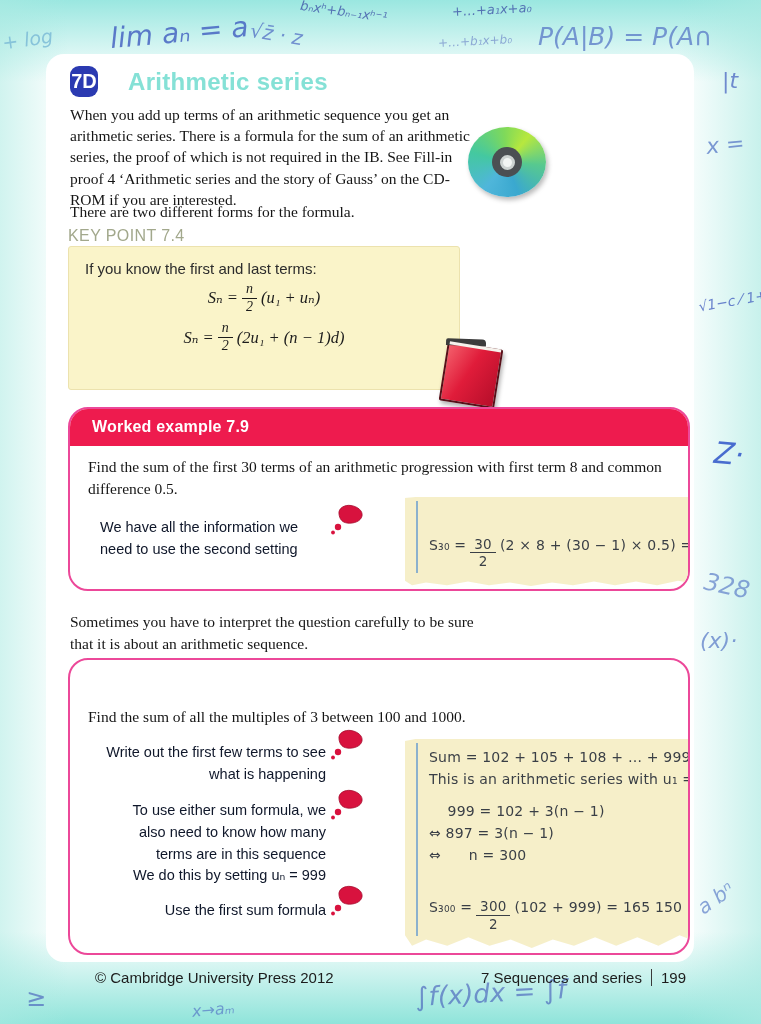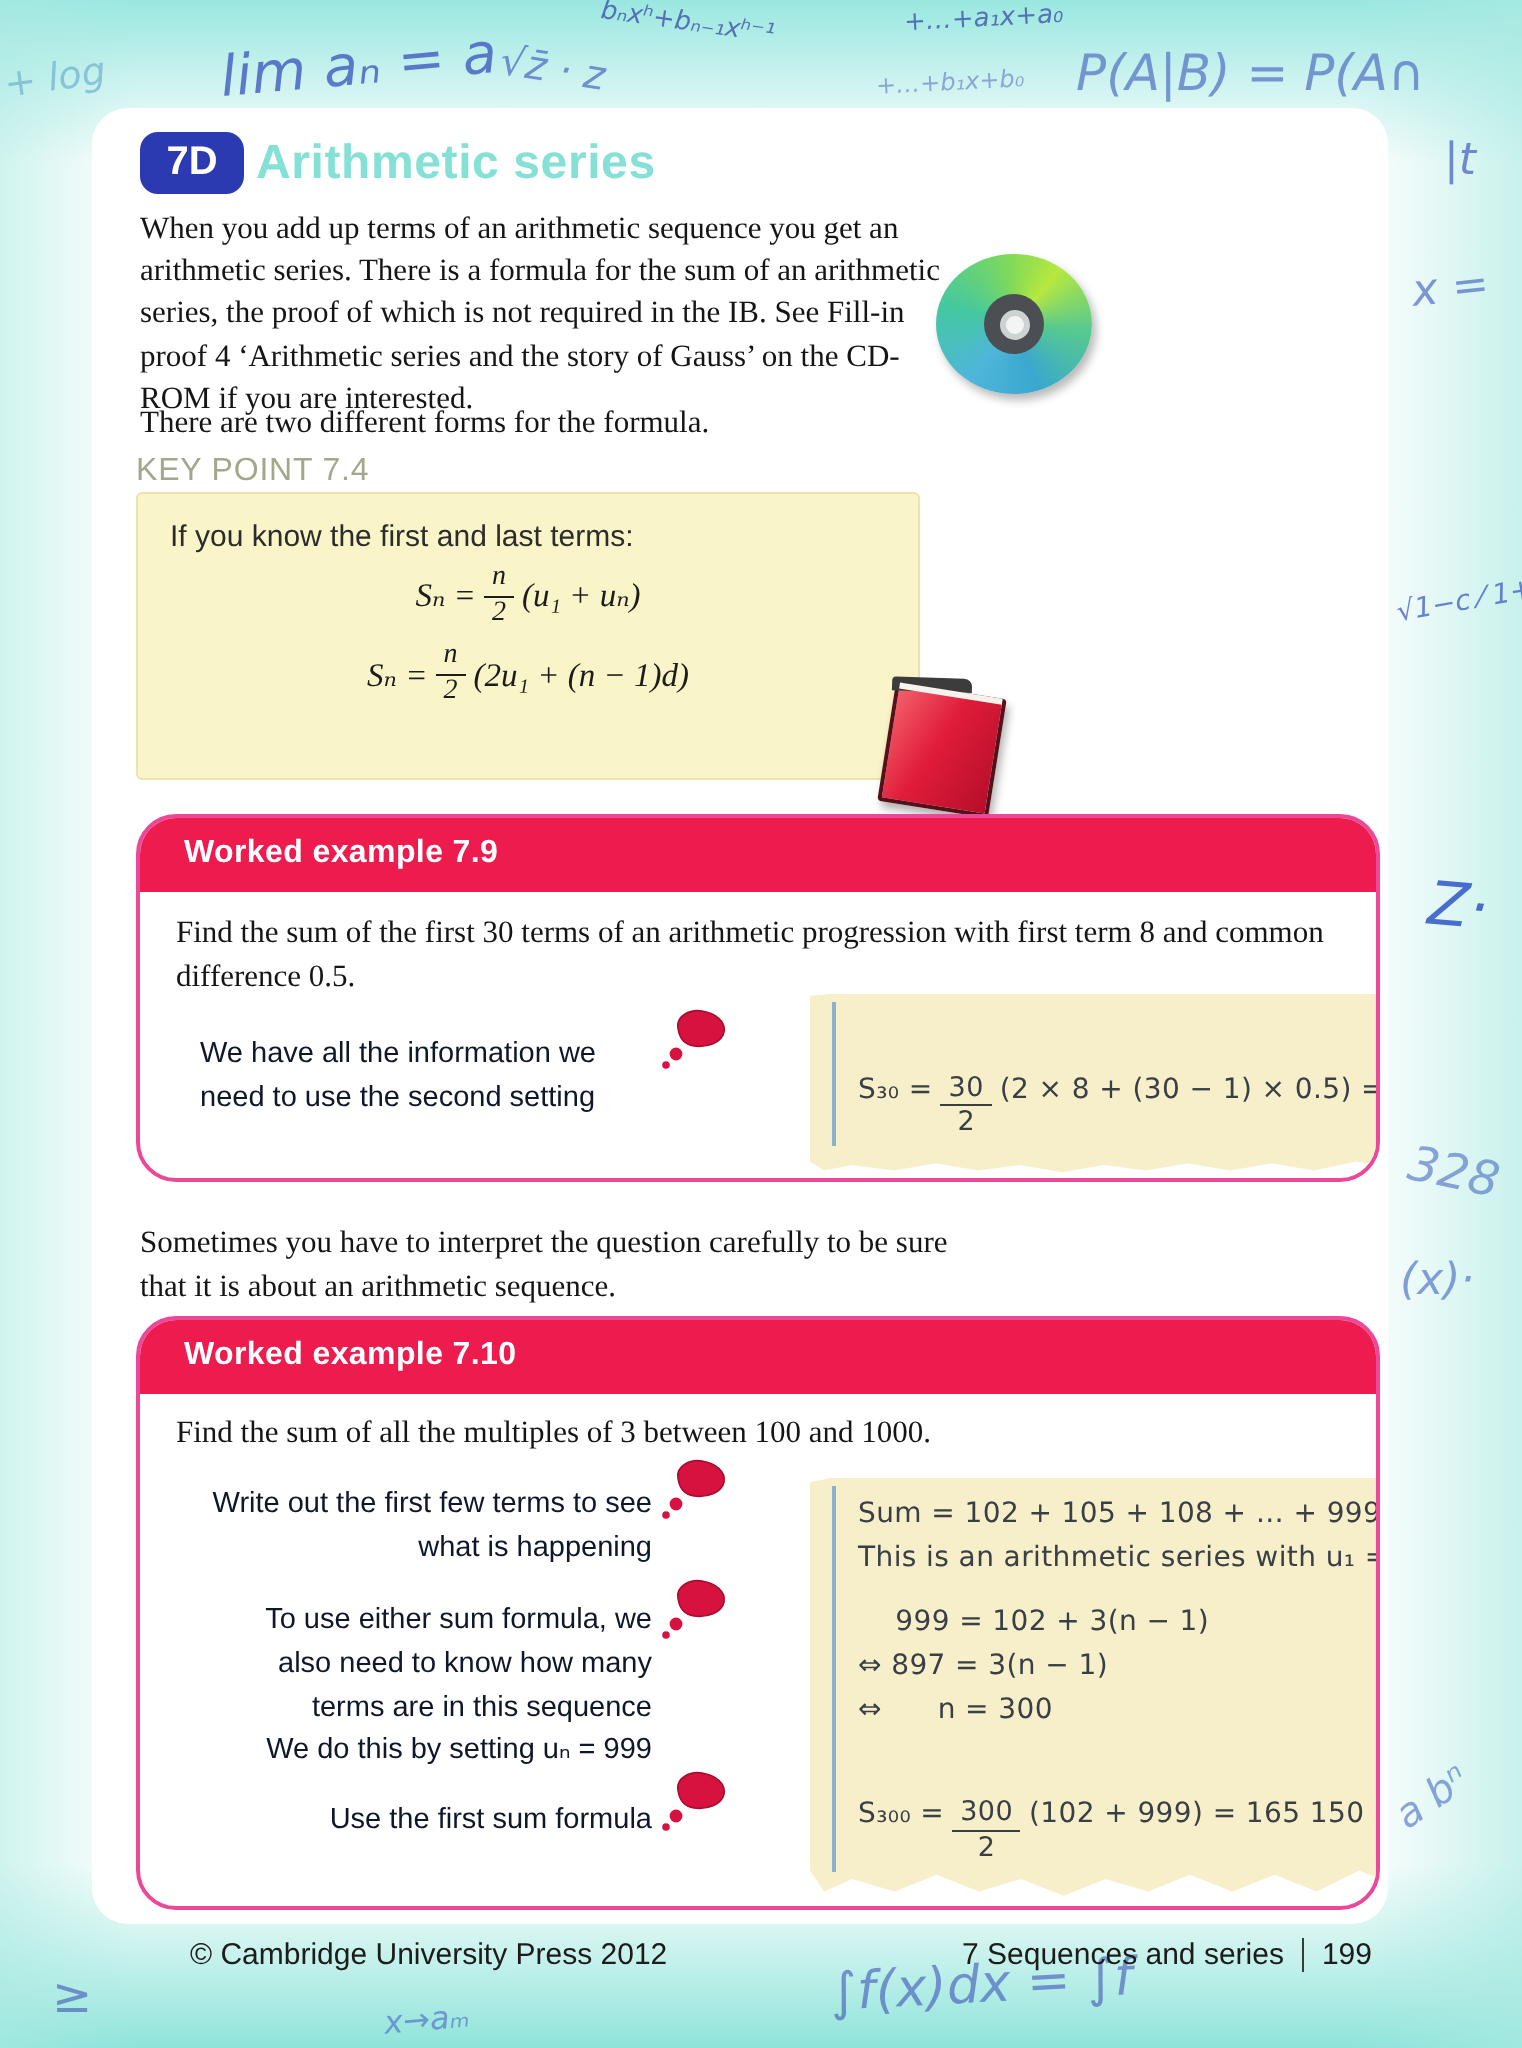--- a/index.html
+++ b/index.html
@@ -15,21 +15,21 @@
   .doodle {
     position:absolute; font-family:"DejaVu Sans",sans-serif; font-style:italic;
     pointer-events:none; white-space:nowrap;
   }
   .page-panel {
     position:absolute; left:46px; top:54px; width:648px; height:908px;
     background:#ffffff; border-radius:18px;
   }
   
   .sec-badge {
-    position:absolute; left:70px; top:66px; width:52px; height:31px;
+    position:absolute; left:70px; top:66px; width:28px; height:31px;
     background:#2b3ab1; border-radius:9px; color:#fff;
     font-size:20px; font-weight:bold; text-align:center; line-height:31px;
   }
   .sec-title {
     position:absolute; left:128px; top:68px;
     color:#85e1d6; font-size:24px; font-weight:600; letter-spacing:.3px;
   }
   
   .serif { font-family:"Liberation Serif","DejaVu Serif",serif; color:#151515; }
   .intro { position:absolute; left:70px; top:104px; width:414px; font-size:15.5px; line-height:1.37; }
@@ -187,21 +187,20 @@
           </span>
         <span>(2 × 8 + (30 − 1)  ×  0.5) = 457.5</span>
       </div>
     </div>
   </div>
 </div>
 
 <div class="between serif">Sometimes you have to interpret the question carefully to be sure that it is about an arithmetic sequence.</div>
 
 <div class="we-box we710">
-  <div class="we-head">Worked example 7.10</div>
   <div class="we-problem serif">Find the sum of all the multiples of 3 between 100 and 1000.</div>
 
   <div class="annot" style="left:0;top:82px;width:256px;text-align:right;">
     <div>Write out the first few terms to see</div>
     <div>what is happening</div>
   </div>
   <svg class="bubble" style="left:258px;top:68px;" viewBox="0 0 38 34">
     <path d="M11 11 C10 5 17 1.5 23 2.5 C30 3.6 35 8 34 13 C33 18 26 21 19 20 C14 19.3 11.6 16 11 11 Z" fill="#d8123e" stroke="#a50c2e" stroke-width=".8"></path>
     <circle cx="10" cy="24" r="3.2" fill="#d8123e"></circle>
       <circle cx="5" cy="29.5" r="1.9" fill="#d8123e"></circle>

